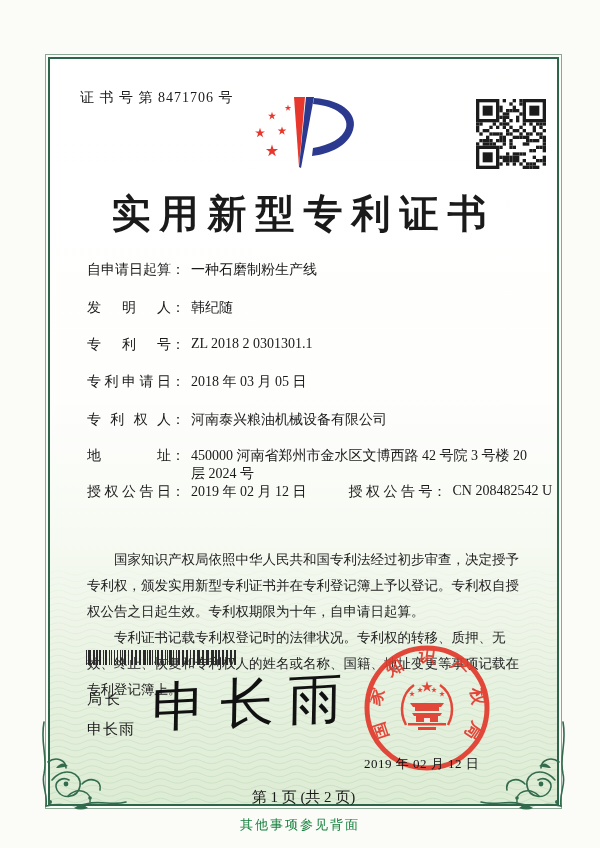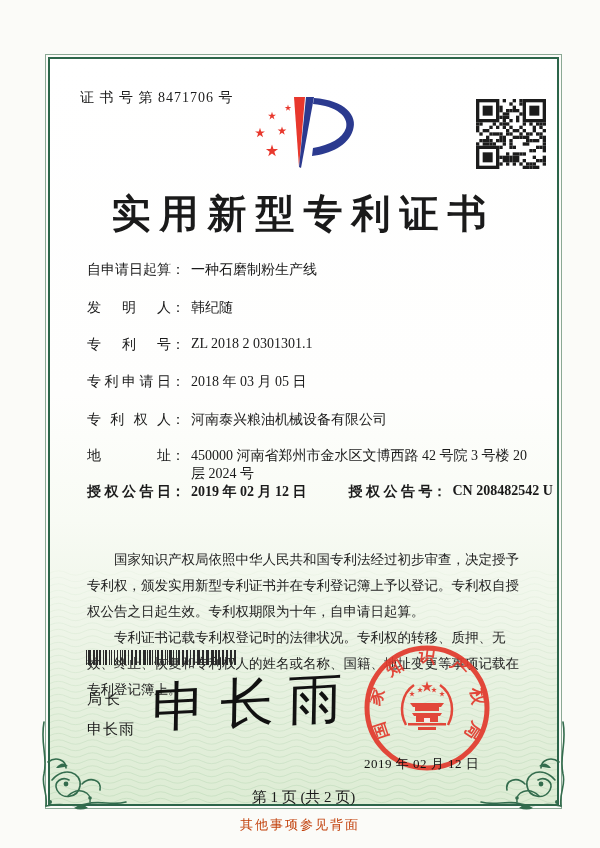--- a/index.html
+++ b/index.html
@@ -17,33 +17,33 @@
   .logo { position:absolute; left:192px; top:26px; }
   .qr { position:absolute; left:426px; top:40px; }
   .title { position:absolute; left:0; top:128px; width:100%; text-align:center;
            font-size:39px; font-weight:700; letter-spacing:9px; }
   .fields { position:absolute; left:37px; top:202px; width:446px; font-size:14px; }
   .frow { position:absolute; left:0; white-space:nowrap; }
   .flabel { display:inline-block; width:84px; text-align:justify; text-align-last:justify; vertical-align:top; }
   .colon { display:inline-block; vertical-align:top; }
   .fvalue { display:inline-block; vertical-align:top; margin-left:6px; }
   .fvalue.wrap { white-space:normal; word-break:break-all; max-width:346px; line-height:18px; }
-  .grant { display:flex;font-weight:bold; }
+  .grant { display:flex; }
   .grant .pair2 { margin-left:42px; }
   .paras { position:absolute; left:37px; top:448px; width:440px; font-size:13.5px; line-height:26px; color:#222;margin-top:40px; }
   .paras p { margin:0; text-indent:2em; }
   .barcode { position:absolute; left:36px; top:591px; }
   .sig-role { position:absolute; left:37px; top:631px; font-size:15px; letter-spacing:3px; }
   .sig-name { position:absolute; left:37px; top:661px; font-size:15px; letter-spacing:1px; }
   .autograph { position:absolute; left:102px; top:608px; font-size:54px; letter-spacing:14px;
                transform:rotate(-3deg) skewX(-4deg); color:#111; }
   .seal { position:absolute; left:312px; top:584px; opacity:0.93; }
   .seal-date { position:absolute; left:314px; top:696px; font-size:13px; letter-spacing:0.5px; color:#111; z-index:5; }
   .pageinfo { position:absolute; left:0; top:729px; width:100%; text-align:center; font-size:15px; }
-  .backnote { position:absolute; left:0; top:816px; width:100%; text-align:center; font-size:13px; letter-spacing:2px; color:#c2410c; }
+  .backnote { position:absolute; left:0; top:816px; width:100%; text-align:center; font-size:13px; letter-spacing:2px; color:#15803d; }
   .waves { position:absolute; left:0; bottom:0; pointer-events:none; }
   .corner { position:absolute; bottom:-10px; }
   .corner.bl { left:-12px; }
   .corner.br { right:-12px; transform:scaleX(-1); }
 </style>
 </head>
 <body>
 
 <div class="page">
   <div class="frame">

